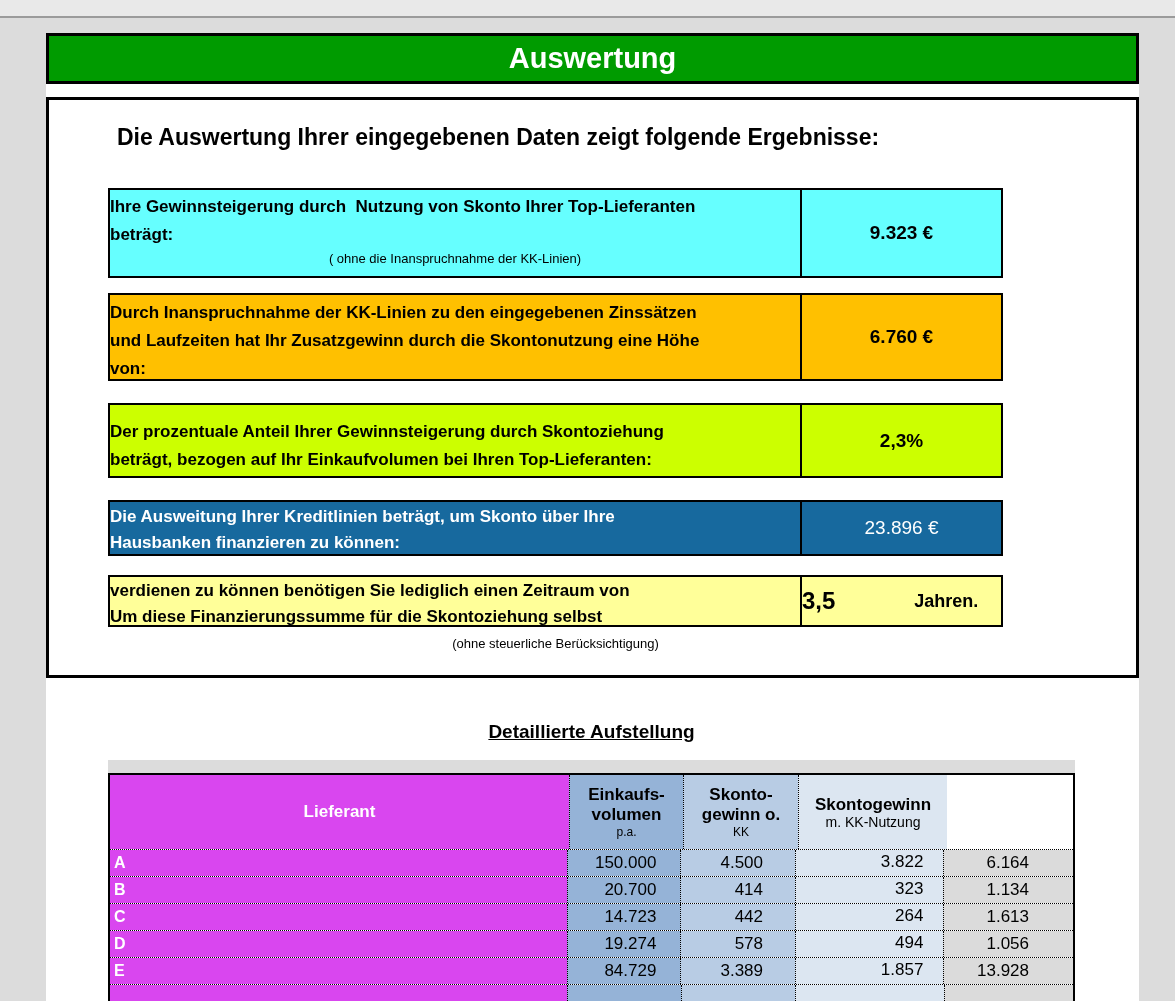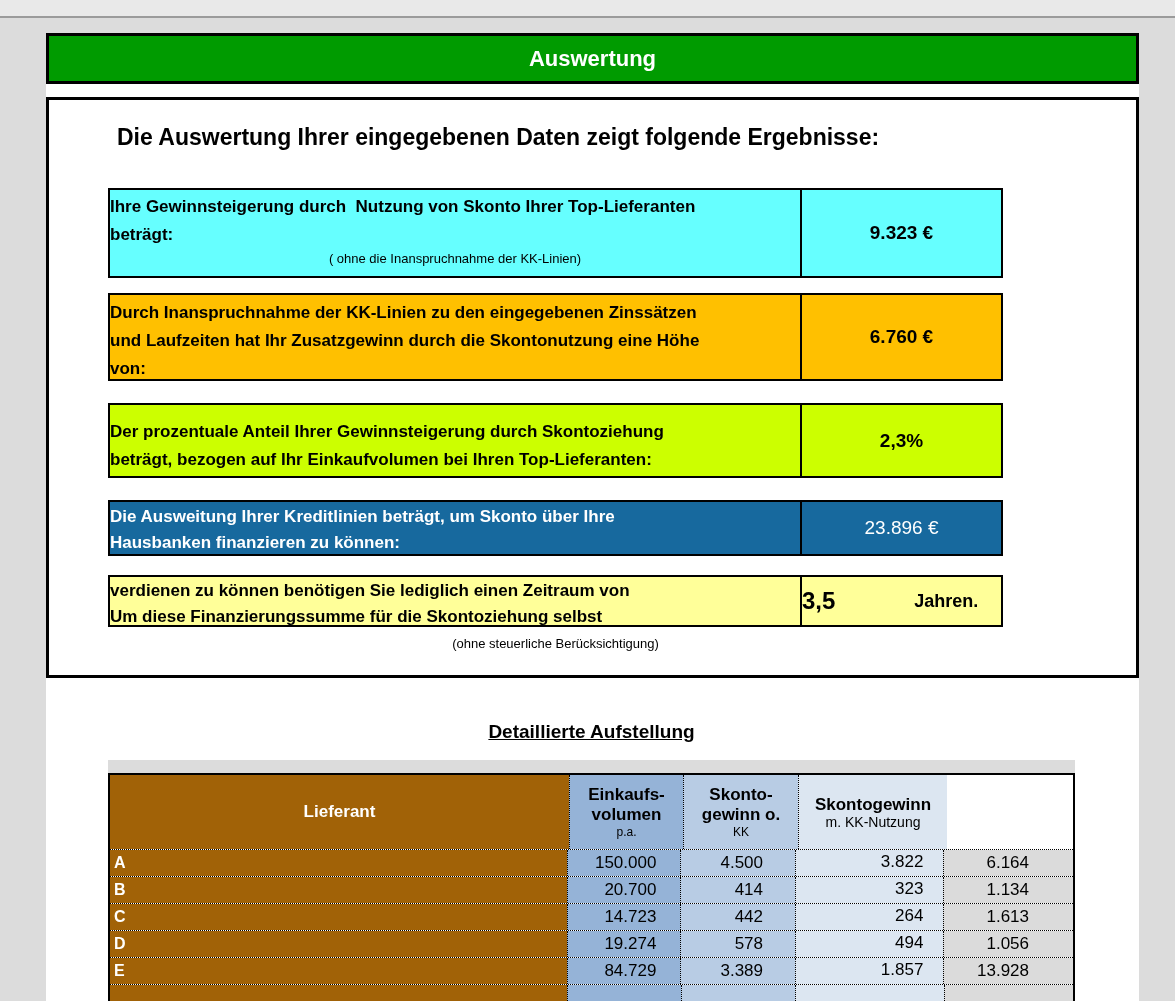--- a/index.html
+++ b/index.html
@@ -14,21 +14,21 @@
     background:#E9E9E9;border-bottom:2px solid #9B9B9B;
   }
   .page-white{
     position:absolute;left:46px;top:84px;width:1093px;height:917px;
     background:#FFFFFF;
   }
   .title-bar{
     position:absolute;left:46px;top:33px;width:1093px;height:51px;
     background:#009B00;border:3px solid #000;box-sizing:border-box;
     display:flex;align-items:center;justify-content:center;
-    color:#FFF;font-size:22px;font-weight:bold;text-align:center;
+    color:#FFF;font-size:29px;font-weight:bold;text-align:center;
   }
   .main-box{
     position:absolute;left:46px;top:97px;width:1093px;height:581px;
     background:#FFF;border:3px solid #000;box-sizing:border-box;
   }
   .intro{
     position:absolute;left:117px;top:124px;width:960px;
     font-size:23px;font-weight:bold;white-space:pre-wrap;
   }
   .rbox{
@@ -75,21 +75,21 @@
   .tbl{
     position:absolute;left:108px;top:773px;width:967px;height:228px;
     border:2px solid #000;border-bottom:none;box-sizing:border-box;
     overflow:hidden;background:#FFF;
   }
   .trow{display:flex;height:27px;box-sizing:border-box;}
   .trow.data, .trow.partial{border-top:1px dotted #000;}
   .trow.head{height:74px;}
   .trow.partial{height:17px;}
   .cell{box-sizing:border-box;overflow:hidden;}
-  .c1{width:459px;background:#a16207;color:#FFF;}
+  .c1{width:459px;background:#d946ef;color:#FFF;}
   .c2{width:114px;background:#95B3D7;border-left:1px dotted #000;}
   .c3{width:115px;background:#B8CCE4;border-left:1px dotted #000;}
   .c4{width:149px;background:#DCE6F1;border-left:1px dotted #000;}
   .c5{width:130px;background:#DBDBDB;border-left:1px dotted #000;}
   .head .cell{
     display:flex;flex-direction:column;align-items:center;justify-content:center;
     text-align:center;
   }
   .th-main{font-weight:bold;font-size:17px;line-height:20px;white-space:pre-line;}
   .head .c1 .th-main{font-size:17px;}

